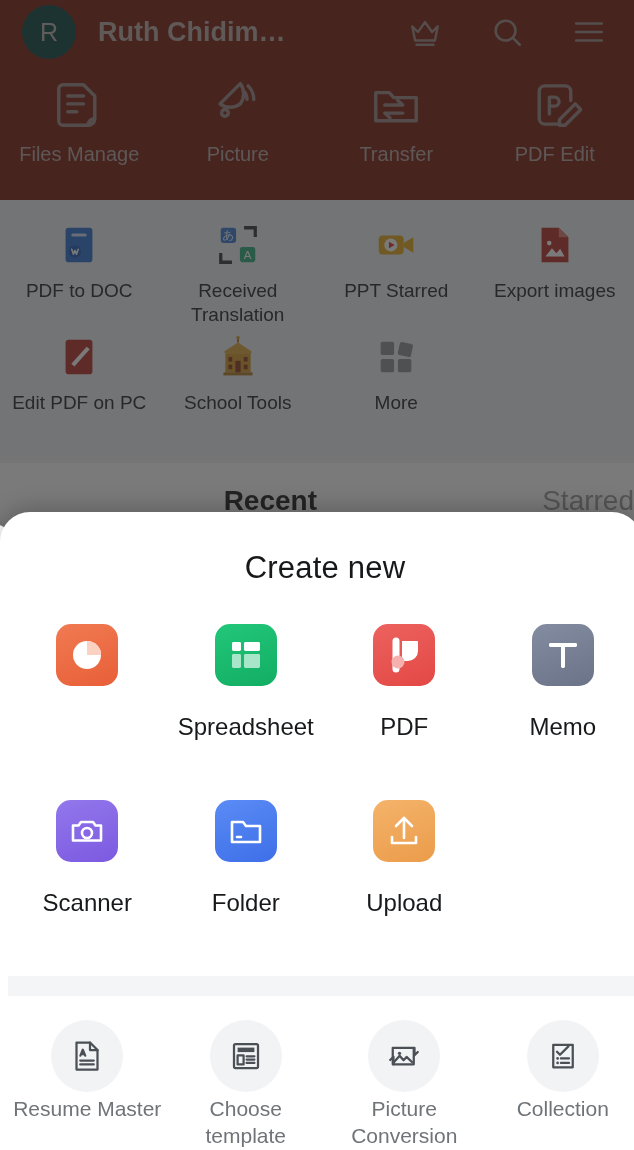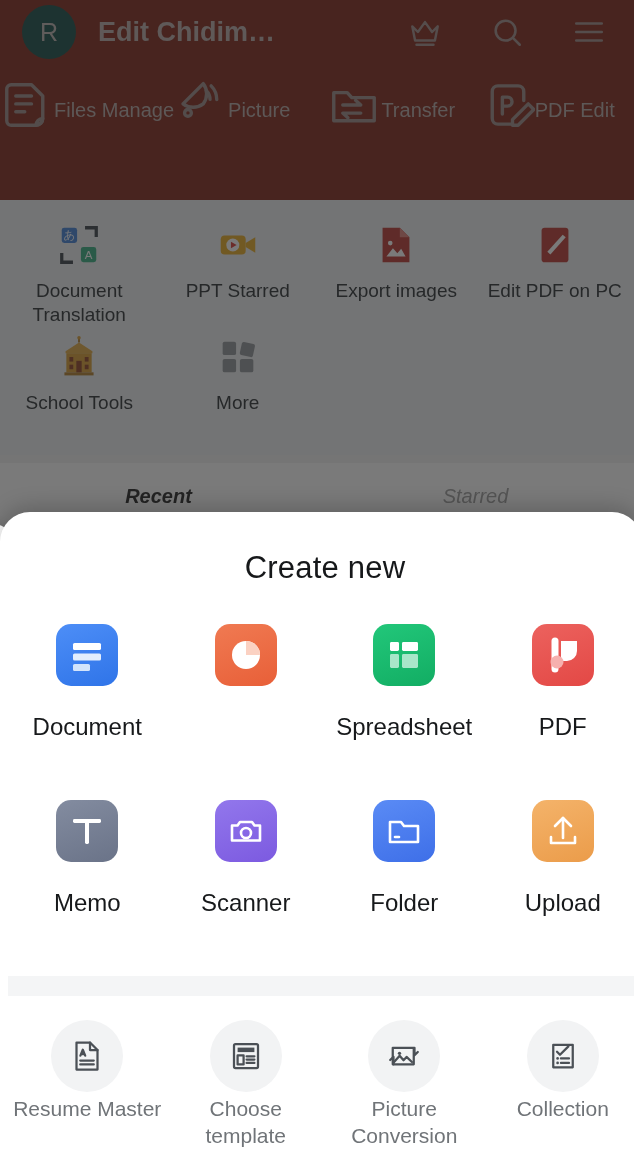--- a/index.html
+++ b/index.html
@@ -38,21 +38,21 @@
   }
   .header-actions{margin-left:auto;display:flex;align-items:center;gap:48px;padding-right:6px;}
   .hicon{width:34px;height:34px;display:block;}
   .hicon svg{display:block;width:34px;height:34px;}
 
   .quick-row{
     position:absolute;left:0;top:78px;width:634px;
     display:flex;
   }
   .quick-item{
-    flex:1;display:flex;flex-direction:row;align-items:center;
+    flex:1;display:flex;flex-direction:column;align-items:center;
   }
   .quick-ico{width:54px;height:54px;}
   .quick-ico svg{display:block;width:54px;height:54px;}
   .quick-label{
     margin-top:11px;color:#b4a5a2;font-size:20px;white-space:nowrap;
   }
 
   .tools-panel{
     position:absolute;left:0;top:200px;width:634px;height:255px;
     background:#eceff1;
@@ -63,21 +63,21 @@
   .tool-ico svg{display:block;width:46px;height:46px;}
   .tool-label{
     margin-top:11px;color:#23282c;font-size:19px;text-align:center;line-height:1.28;
     max-width:140px;
   }
 
   .tabs-row{
     position:absolute;left:0;top:463px;width:634px;height:70px;
     background:#ffffff;display:flex;
   }
-  .tab{flex:1;text-align:center;font-size:20px;padding-top:22px;font-style:italic;}
+  .tab{flex:1;text-align:right;font-size:28px;padding-top:22px;}
   .tab.active{color:#1b1b1b;font-weight:700;}
   .tab.inactive{color:#9b9b9b;font-weight:400;}
 
   
   #scrim{
     position:absolute;left:0;top:0;width:634px;height:1150px;
     background:rgba(40,40,40,0.62);
   }
 
   
@@ -133,21 +133,21 @@
 <body>
 
 <div id="app-background">
 
   <div class="app-header">
 
     <div class="header-top">
       <div class="avatar">
         <span>R</span>
       </div>
-      <div class="user-name">Edit Chidim…</div>
+      <div class="user-name">Ruth Chidim…</div>
 
       <div class="header-actions">
         <span class="hicon">
           <svg viewBox="0 0 24 24" fill="none" stroke="#9d8a87" stroke-width="1.7" stroke-linejoin="round" stroke-linecap="round">
             <path d="M3 8l4 4 5-7 5 7 4-4-2 10H5L3 8z"></path>
             <path d="M6 21h12"></path>
           </svg>
         </span>
         <span class="hicon">
           <svg viewBox="0 0 24 24" fill="none" stroke="#9d8a87" stroke-width="1.8" stroke-linecap="round">
@@ -206,33 +206,44 @@
           </svg>
         </span>
         <span class="quick-label">PDF Edit</span>
       </div>
     </div>
   </div>
 
   <div class="tools-panel">
     <div class="tools-grid">
 
+      <div class="tool-cell">
+        <span class="tool-ico">
+          <svg viewBox="0 0 24 24">
+              <rect x="5" y="3" width="14" height="18" rx="1.6" fill="#2f6fd0"></rect>
+              <rect x="8" y="6" width="8" height="1.6" rx="0.8" fill="#cfe0f7"></rect>
+              <circle cx="9.8" cy="15.5" r="3.2" fill="#1f5bb5"></circle>
+              <path d="M8.2 14.2l.9 2.6.8-2 .8 2 .9-2.6" stroke="#fff" stroke-width="0.8" fill="none" stroke-linecap="round" stroke-linejoin="round"></path>
+            </svg>
+        </span>
+        <span class="tool-label">PDF to DOC</span>
+      </div>
 
       <div class="tool-cell">
         <span class="tool-ico">
           <svg viewBox="0 0 24 24">
             <rect x="3" y="3" width="8" height="8" rx="1.3" fill="#3a7bd5"></rect>
             <text x="7" y="9" font-size="6" fill="#fff" text-anchor="middle" font-family="'Liberation Sans',sans-serif">あ</text>
             <rect x="13" y="13" width="8" height="8" rx="1.3" fill="#2fab7d"></rect>
             <text x="17" y="19.4" font-size="6" fill="#fff" text-anchor="middle" font-family="'Liberation Sans',sans-serif">A</text>
             <path d="M16 3h5v4" stroke="#333a42" stroke-width="1.7" fill="none" stroke-linecap="square"></path>
             <path d="M8 21H3v-4" stroke="#333a42" stroke-width="1.7" fill="none" stroke-linecap="square"></path>
           </svg>
         </span>
-        <span class="tool-label">Document Translation</span>
+        <span class="tool-label">Received Translation</span>
       </div>
 
       <div class="tool-cell">
         <span class="tool-ico">
           <svg viewBox="0 0 24 24">
               <rect x="3" y="7" width="13" height="10" rx="2" fill="#e8a81c"></rect>
               <path d="M16 11l5-3v8l-5-3z" fill="#e8a81c"></path>
               <circle cx="9.3" cy="12" r="3.4" fill="#fff"></circle>
               <path d="M8.3 10.3l3 1.7-3 1.7z" fill="#d8332e"></path>
             </svg>
@@ -306,30 +317,20 @@
 <div id="scrim"></div>
 
 <div class="ghost-card"></div>
 
 <div id="sheet">
 
   <div class="sheet-title">Create new</div>
 
   <div class="create-grid">
 
-    <div class="create-cell">
-      <span class="ctile" style="background:linear-gradient(160deg,#4d8ef7,#2f74e8);">
-        <svg width="62" height="62" viewBox="0 0 62 62">
-          <rect x="17" y="19" width="28" height="7" rx="1.6" fill="#ffffff"></rect>
-          <rect x="17" y="29.5" width="28" height="7" rx="1.6" fill="#e3eefd"></rect>
-          <rect x="17" y="40" width="17" height="7" rx="1.6" fill="#d3e4fb"></rect>
-        </svg>
-      </span>
-      <span class="create-label">Document</span>
-    </div>
 
     <div class="create-cell">
       <span class="ctile" style="background:linear-gradient(160deg,#f07a52,#e85f38);">
         <svg width="62" height="62" viewBox="0 0 62 62">
           <circle cx="31" cy="31" r="14" fill="#ffffff"></circle>
           <path d="M31 31V17a14 14 0 0 1 14 14z" fill="#fbd1c2"></path>
         </svg>
       </span>
     </div>
 

